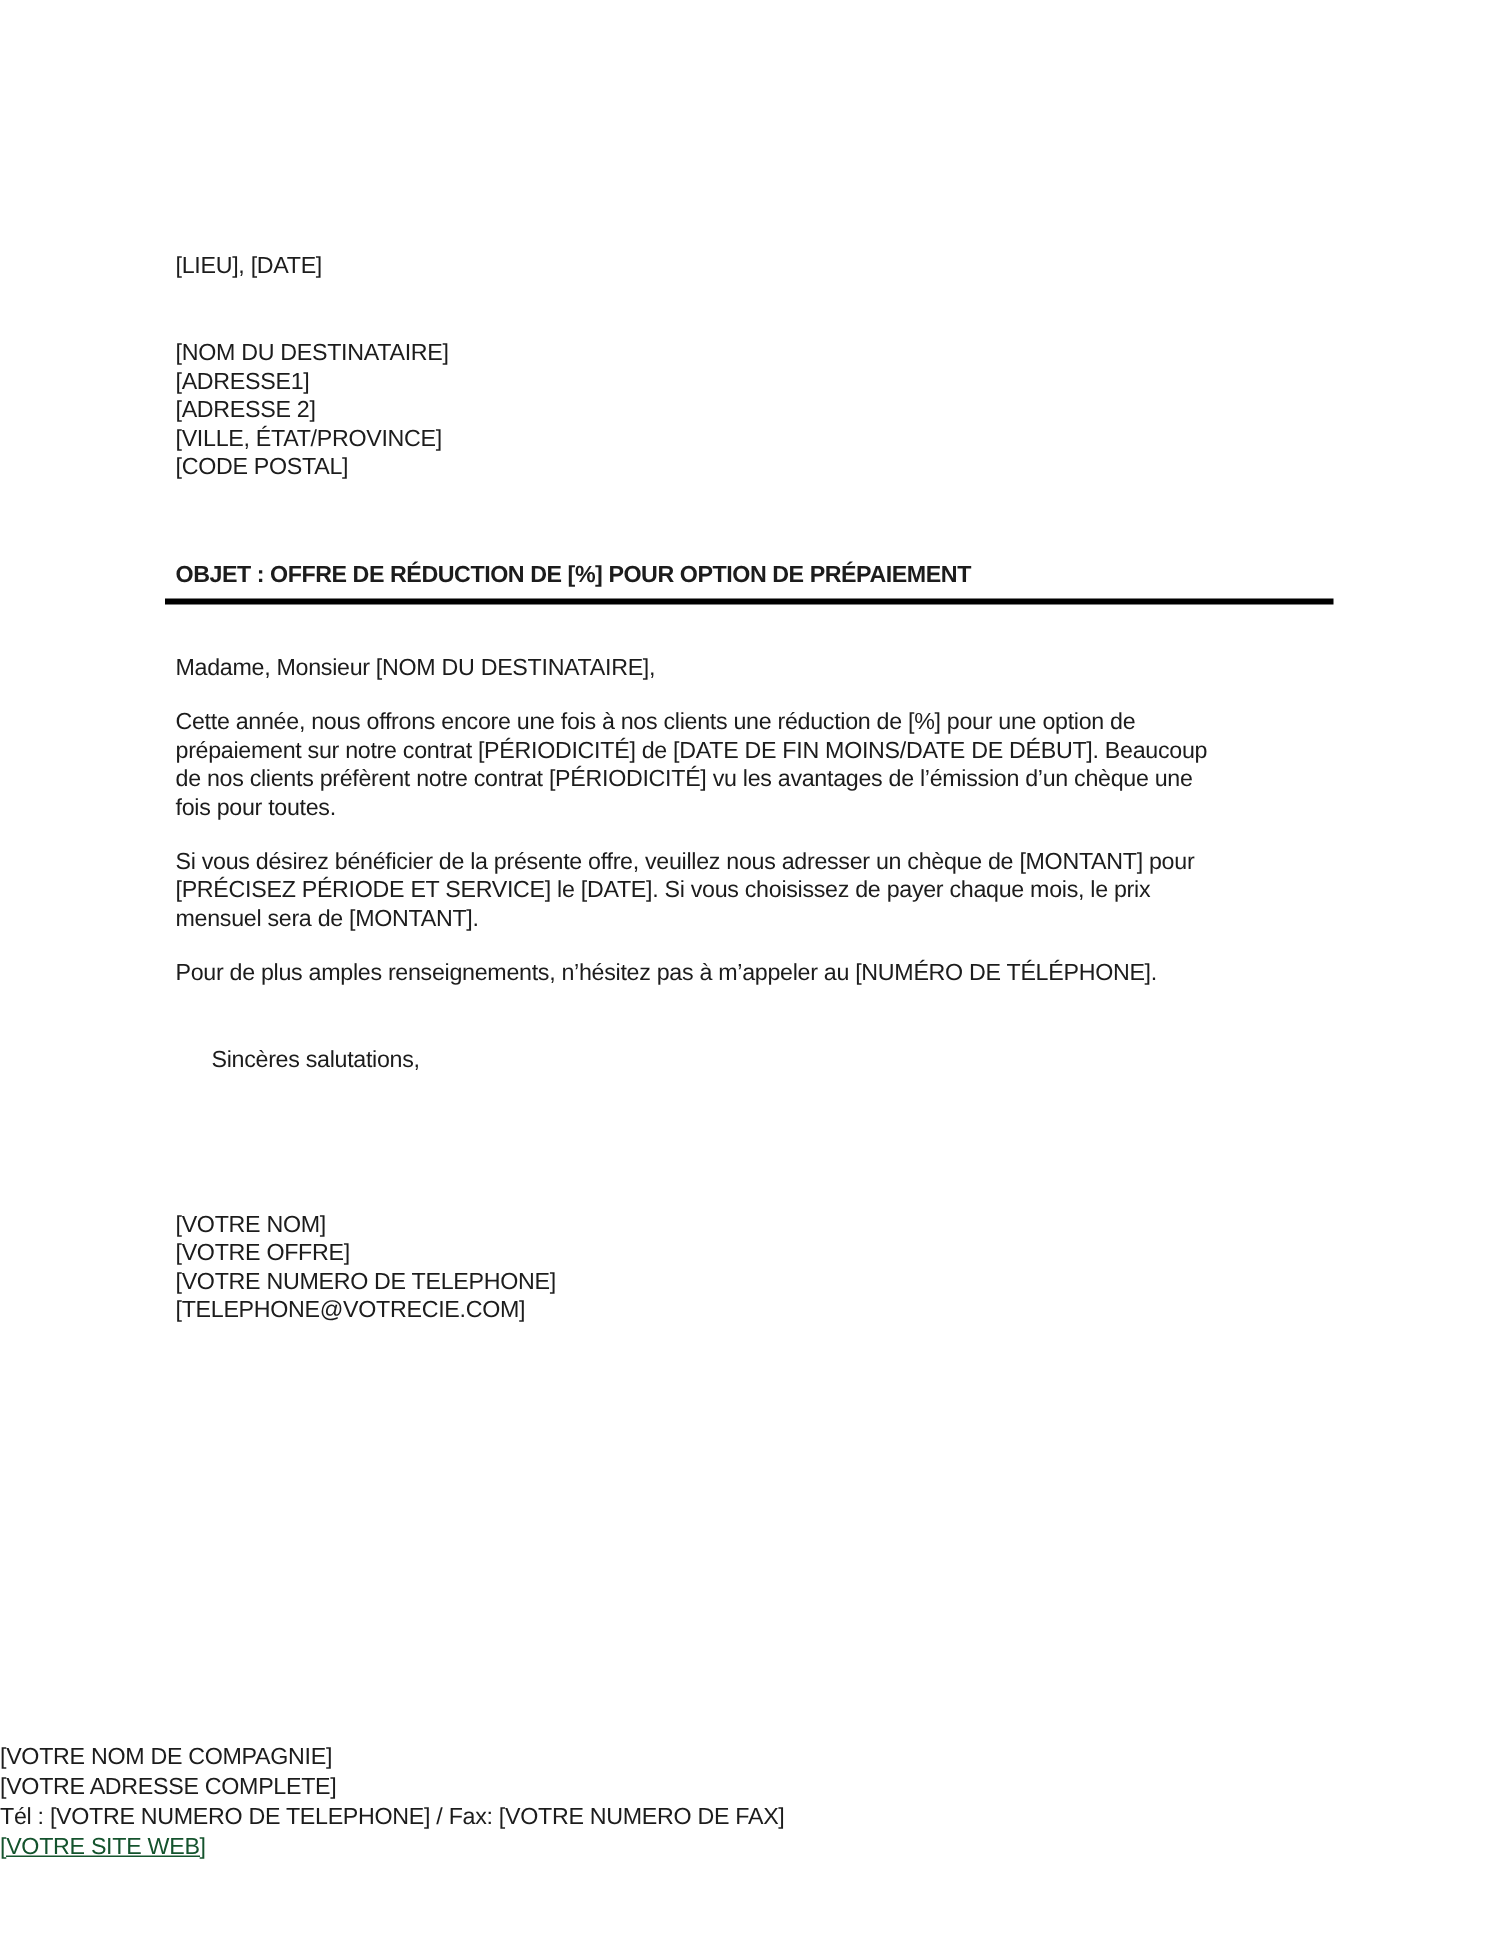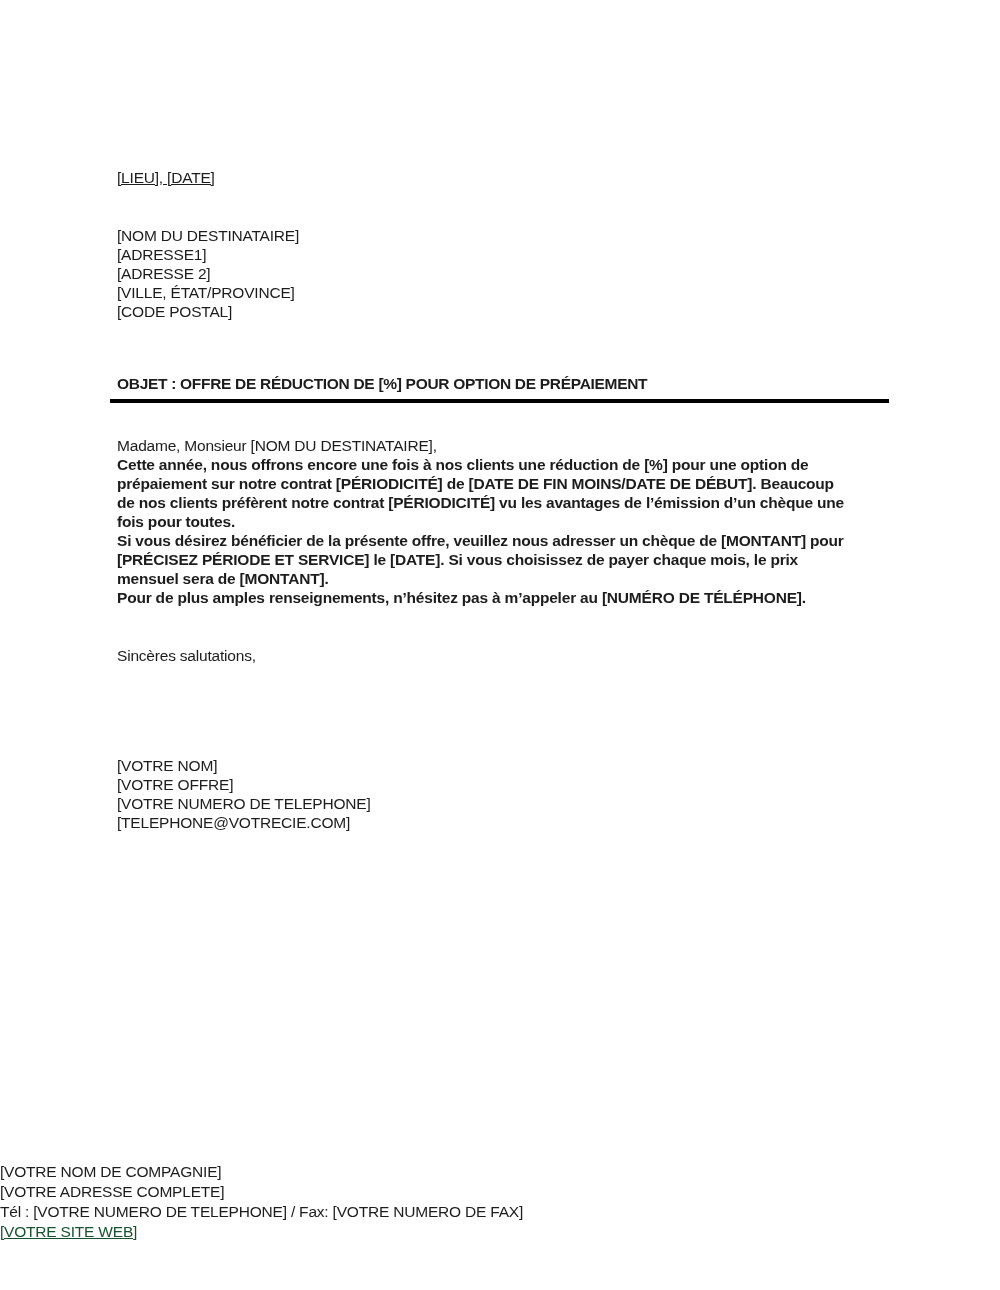--- a/index.html
+++ b/index.html
@@ -14,41 +14,41 @@
   }
   .content {
     position: absolute;
     left: 117px;
     top: 168px;
     width: 772px;
     font-size: 15.5px;
     line-height: 19px;
     letter-spacing: -0.2px;
   }
-  .dateline { white-space: pre-line; text-decoration: underline; }
+  .dateline { white-space: pre-line; }
   .recipient { margin-top: 39px; }
   .recipient div { white-space: pre-line; }
   .subject {
     margin-top: 53px;
     margin-left: -7px;
     padding-left: 7px;
     font-weight: bold;
     font-size: 15.5px;
     line-height: 20px;
     letter-spacing: -0.3px;
   }
   .subject-rule {
     margin-top: 5px;
     margin-left: -7px;
     height: 4px;
     background: #000000;
   }
   .salutation { margin-top: 33px; }
-  .para { white-space: pre-line; font-weight: bold; }
-  .closing { margin-top: 39px; }
+  .para { margin-top: 17px; white-space: pre-line; }
+  .closing { margin-top: 39px; margin-left: 24px; }
   .signature { margin-top: 91px; }
   .signature div { white-space: pre-line; }
   .footer {
     position: absolute;
     top: 1162px;
     left: 0;
     width: 1000px;
     font-size: 15.5px;
     line-height: 20px;
     letter-spacing: -0.2px;

